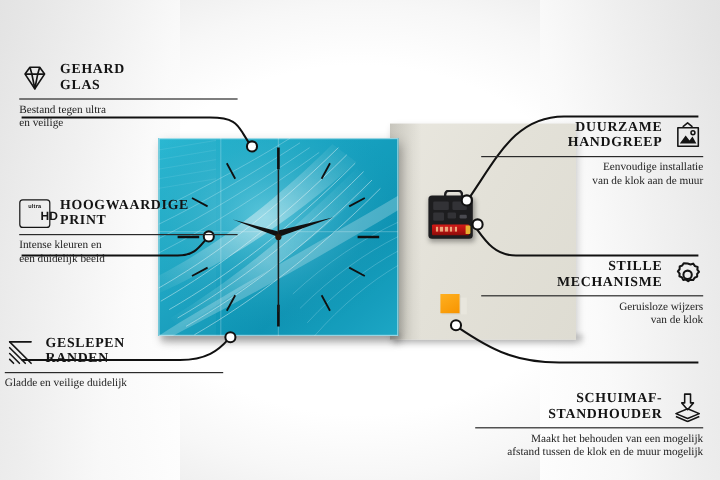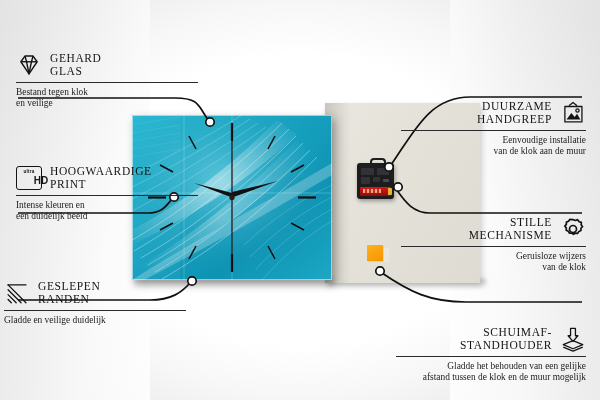--- a/index.html
+++ b/index.html
@@ -104,21 +104,21 @@
   .clock-shadow{
     position:absolute;left:14px;top:183px;width:200px;height:10px;
     background:linear-gradient(180deg,rgba(90,90,90,.40),rgba(90,90,90,0));
     filter:blur(2px);
   }
   .face-svg{position:absolute;inset:0;}
 
   
   .feat{position:absolute;}
   .feat-title{
-    font-weight:normal;letter-spacing:.6px;color:#141414;
+    font-weight:bold;letter-spacing:.6px;color:#141414;
     font-size:11.5px;line-height:13px;text-transform:uppercase;
   }
   .feat-rule{height:1px;background:#2a2a2a;margin:4px 0 4px 0;}
   .feat-desc{
     font-size:9.4px;line-height:11.4px;color:#1d1d1d;
   }
   .feat-head{display:flex;align-items:center;gap:8px;}
 
   .feat-left{text-align:left;}
   .feat-left .feat-head{justify-content:flex-start;}
@@ -320,21 +320,21 @@
           <path d="M6,12 L26,12"></path>
           <path d="M11,5 L13,12 L16,27 L19,12 L21,5"></path>
         </g>
       </svg>
       <div>
         <div class="feat-title">GEHARD</div>
         <div class="feat-title">GLAS</div>
       </div>
     </div>
     <div class="feat-rule"></div>
-    <div class="feat-desc">Bestand tegen klok</div>
+    <div class="feat-desc">Bestand tegen ultra</div>
     <div class="feat-desc">en veilige</div>
   </div>
 
   <div class="feat feat-left" id="f-print">
     <div class="feat-head">
       <div class="hd-badge ficon">
         <span class="hd-ultra">ultra</span>
         <span class="hd-main">HD</span>
       </div>
       <div>
@@ -413,17 +413,17 @@
       </div>
       <svg class="ficon" viewBox="0 0 32 32">
         <g fill="none" stroke="#141414" stroke-width="1.6" stroke-linejoin="round">
           <path d="M13,3 L19,3 L19,12 L22,12 L16,19 L10,12 L13,12 Z"></path>
           <path d="M16,18 L28,23 L16,28 L4,23 Z"></path>
           <path d="M4,26 L16,31 L28,26"></path>
         </g>
       </svg>
     </div>
     <div class="feat-rule"></div>
-    <div class="feat-desc">Gladde het behouden van een gelijke</div>
+    <div class="feat-desc">Maakt het behouden van een mogelijk</div>
     <div class="feat-desc">afstand tussen de klok en de muur mogelijk</div>
   </div>
 
 </div>
 
 </body></html>

